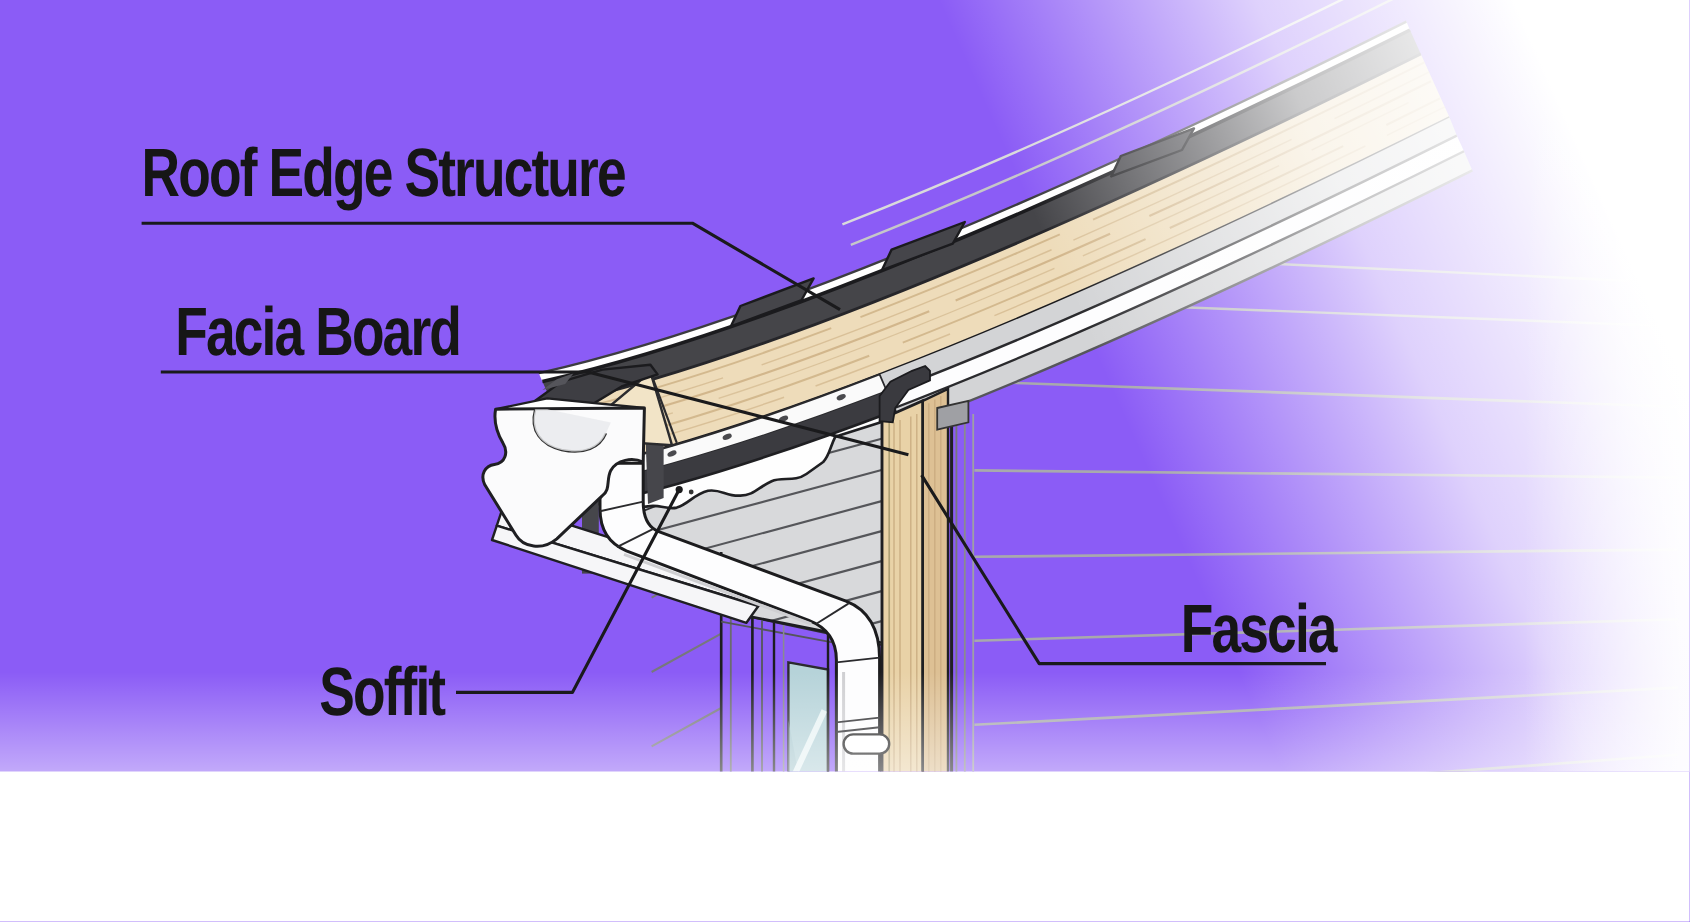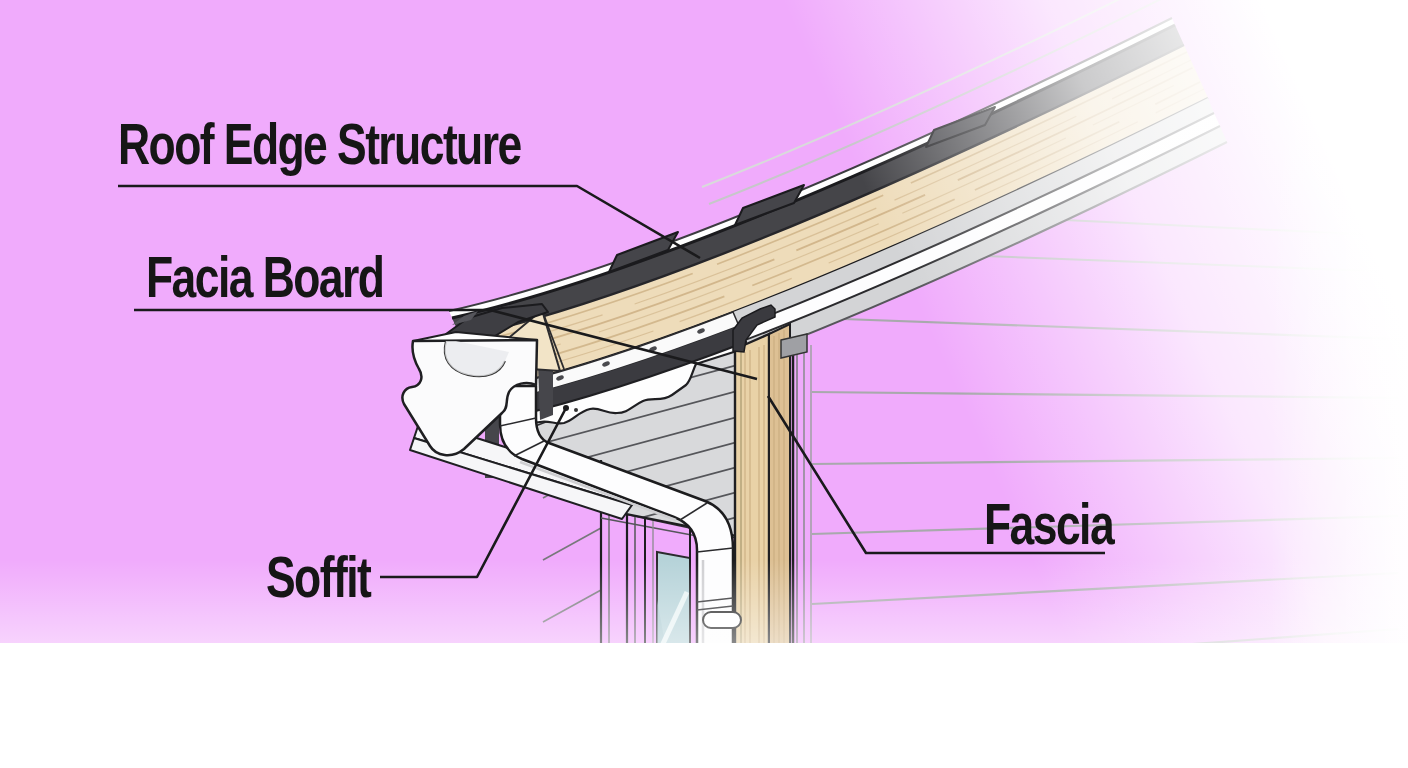--- a/index.html
+++ b/index.html
@@ -1,16 +1,16 @@
 <!DOCTYPE html>
 <html><head>
 <meta charset="utf-8">
 <style>
   html,body{margin:0;padding:0;background:#ffffff;}
-  .stage{position:relative;width:1408px;height:643px;background:#f0abfc;overflow:hidden;
+  .stage{position:relative;width:1408px;height:643px;background:#8b5cf6;overflow:hidden;
          font-family:"Liberation Sans","DejaVu Sans",sans-serif;}
   .stage svg{position:absolute;left:0;top:0;}
   .diagram-label{position:absolute;font-weight:700;font-size:57px;line-height:1.0;color:#161616;
          letter-spacing:-2px;white-space:nowrap;transform:scaleX(0.78);transform-origin:left top;}
 </style>
 </head>
 <body>
 
 <div class="stage">
 

